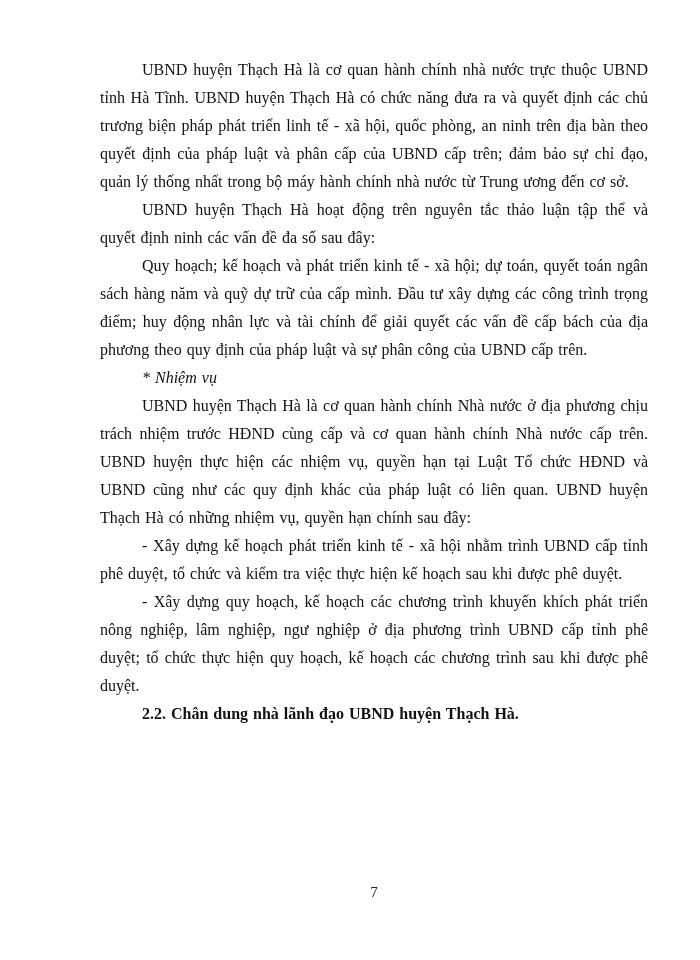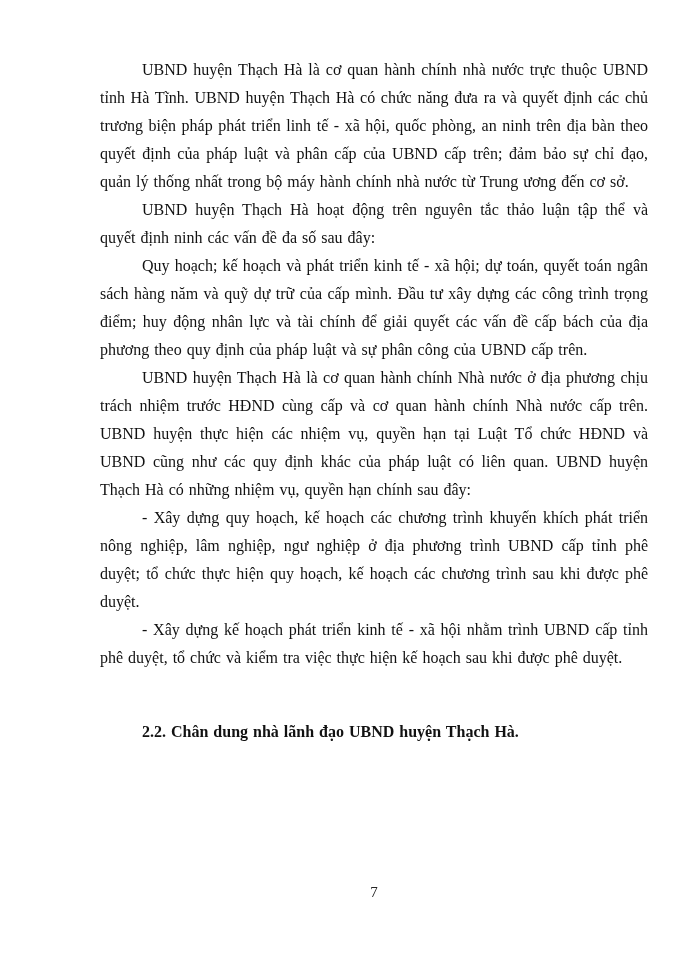--- a/index.html
+++ b/index.html
@@ -38,21 +38,20 @@
   }
 
   .para.italic {
     font-style: italic;
     text-align: left;
   }
 
   .para.bold {
     font-weight: bold;
     text-align: left;
-    margin-top: 46px;
   }
 
   .footer {
     position: absolute;
     top: 882px;
     left: 100px;
     width: 548px;
     text-align: center;
     font-size: 15px;
     line-height: 20px;
@@ -60,20 +59,21 @@
   }
 </style>
 </head>
 <body>
 
 <div class="page">
   <div class="content">
     <p class="para">UBND huyện Thạch Hà là cơ quan hành chính nhà nước trực thuộc UBND tỉnh Hà Tĩnh. UBND huyện Thạch Hà có chức năng đưa ra và quyết định các chủ trương biện pháp phát triển linh tế - xã hội, quốc phòng, an ninh trên địa bàn theo quyết định của pháp luật và phân cấp của UBND cấp trên; đảm bảo sự chỉ đạo, quản lý thống nhất trong bộ máy hành chính nhà nước từ Trung ương đến cơ sở.</p>
     <p class="para">UBND huyện Thạch Hà hoạt động trên nguyên tắc thảo luận tập thể và quyết định ninh các vấn đề đa số sau đây:</p>
     <p class="para">Quy hoạch; kế hoạch và phát triển kinh tế - xã hội; dự toán, quyết toán ngân sách hàng năm và quỹ dự trữ của cấp mình. Đầu tư xây dựng các công trình trọng điểm; huy động nhân lực và tài chính để giải quyết các vấn đề cấp bách của địa phương theo quy định của pháp luật và sự phân công của UBND cấp trên.</p>
+    <p class="para italic">* Nhiệm vụ</p>
     <p class="para">UBND huyện Thạch Hà là cơ quan hành chính Nhà nước ở địa phương chịu trách nhiệm trước HĐND cùng cấp và cơ quan hành chính Nhà nước cấp trên. UBND huyện thực hiện các nhiệm vụ, quyền hạn tại Luật Tổ chức HĐND và UBND cũng như các quy định khác của pháp luật có liên quan. UBND huyện Thạch Hà có những nhiệm vụ, quyền hạn chính sau đây:</p>
+    <p class="para">- Xây dựng kế hoạch phát triển kinh tế - xã hội nhằm trình UBND cấp tỉnh phê duyệt, tổ chức và kiểm tra việc thực hiện kế hoạch sau khi được phê duyệt.</p>
     <p class="para">- Xây dựng quy hoạch, kế hoạch các chương trình khuyến khích phát triển nông nghiệp, lâm nghiệp, ngư nghiệp ở địa phương trình UBND cấp tỉnh phê duyệt; tổ chức thực hiện quy hoạch, kế hoạch các chương trình sau khi được phê duyệt.</p>
-    <p class="para">- Xây dựng kế hoạch phát triển kinh tế - xã hội nhằm trình UBND cấp tỉnh phê duyệt, tổ chức và kiểm tra việc thực hiện kế hoạch sau khi được phê duyệt.</p>
     <p class="para bold">2.2. Chân dung nhà lãnh đạo UBND huyện Thạch Hà.</p>
   </div>
 
   <div class="footer">7</div>
 </div>
 
 </body></html>

